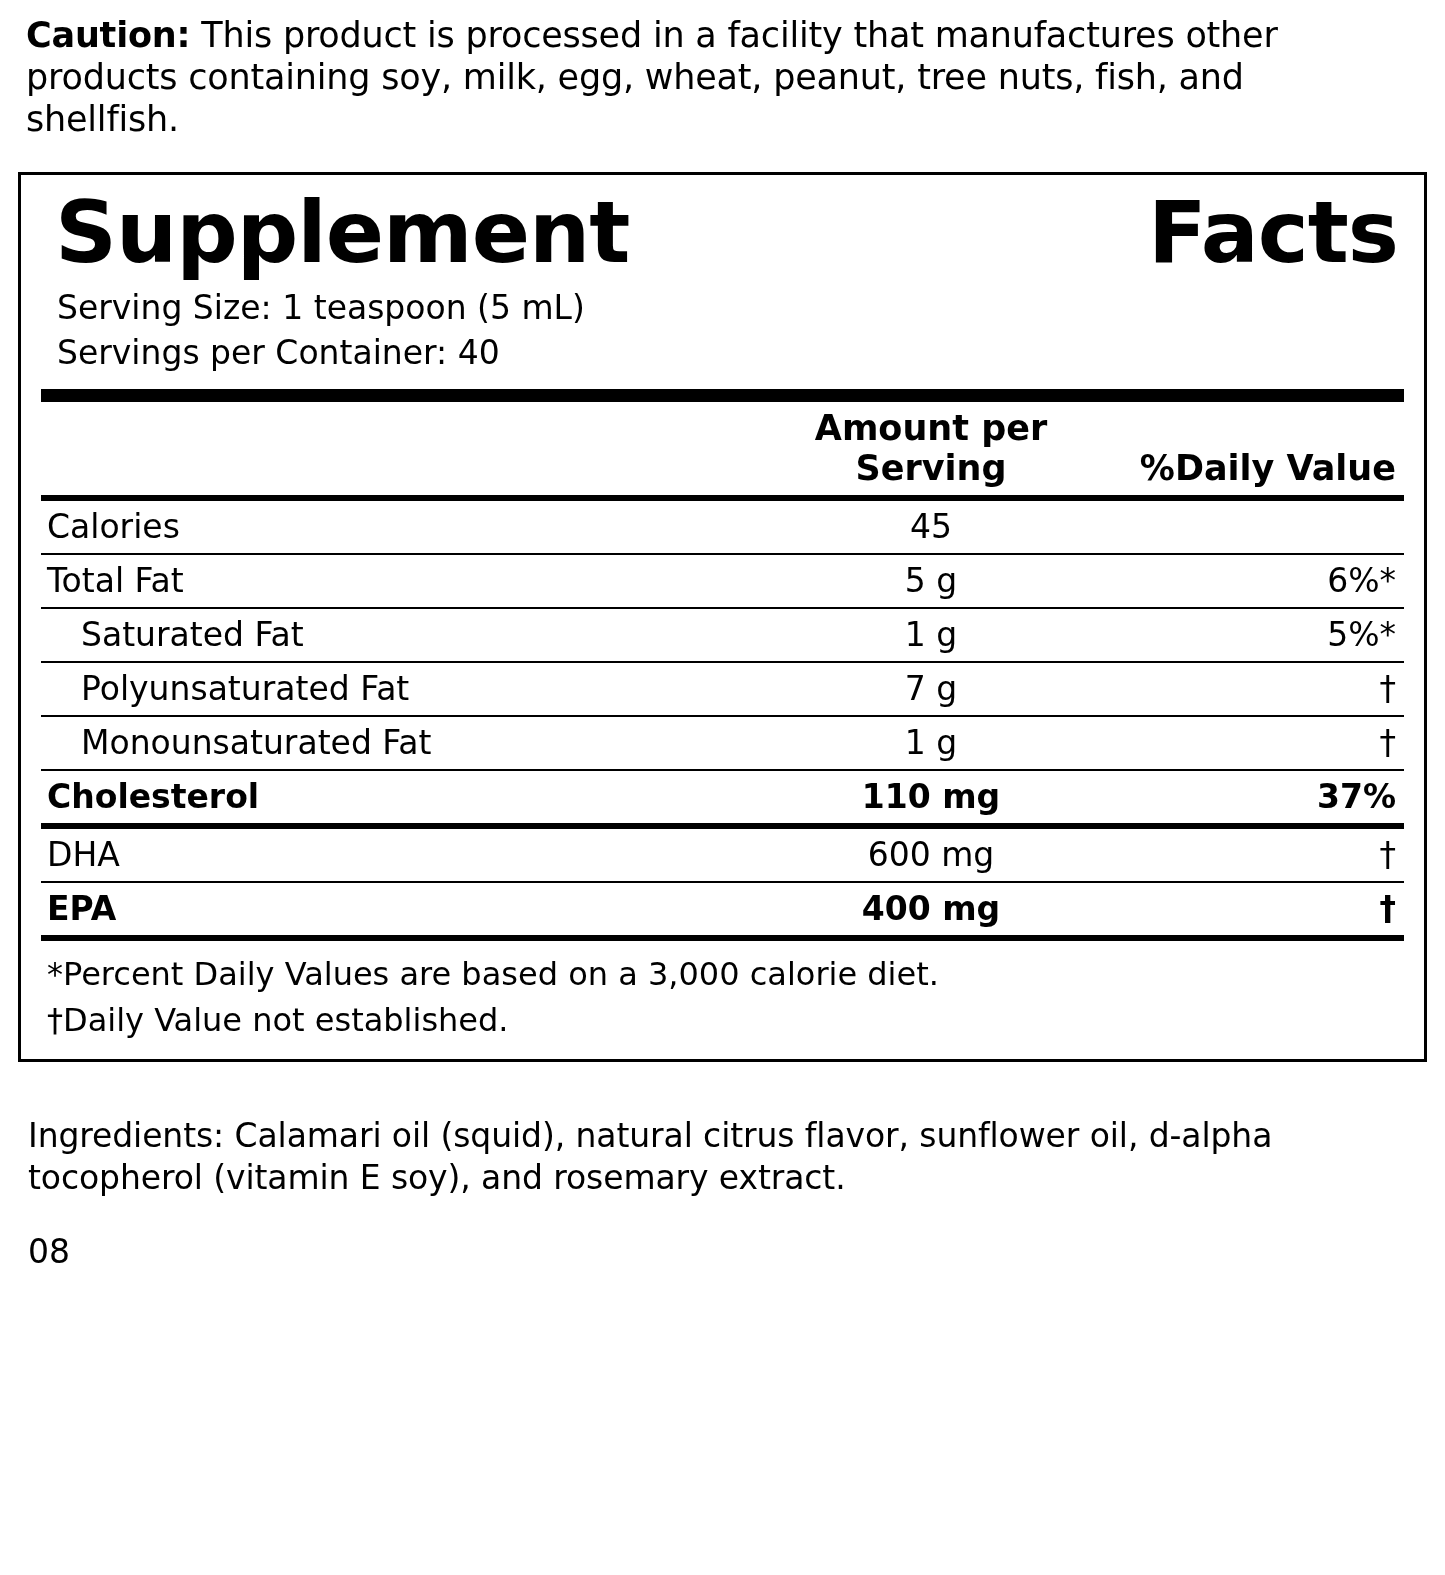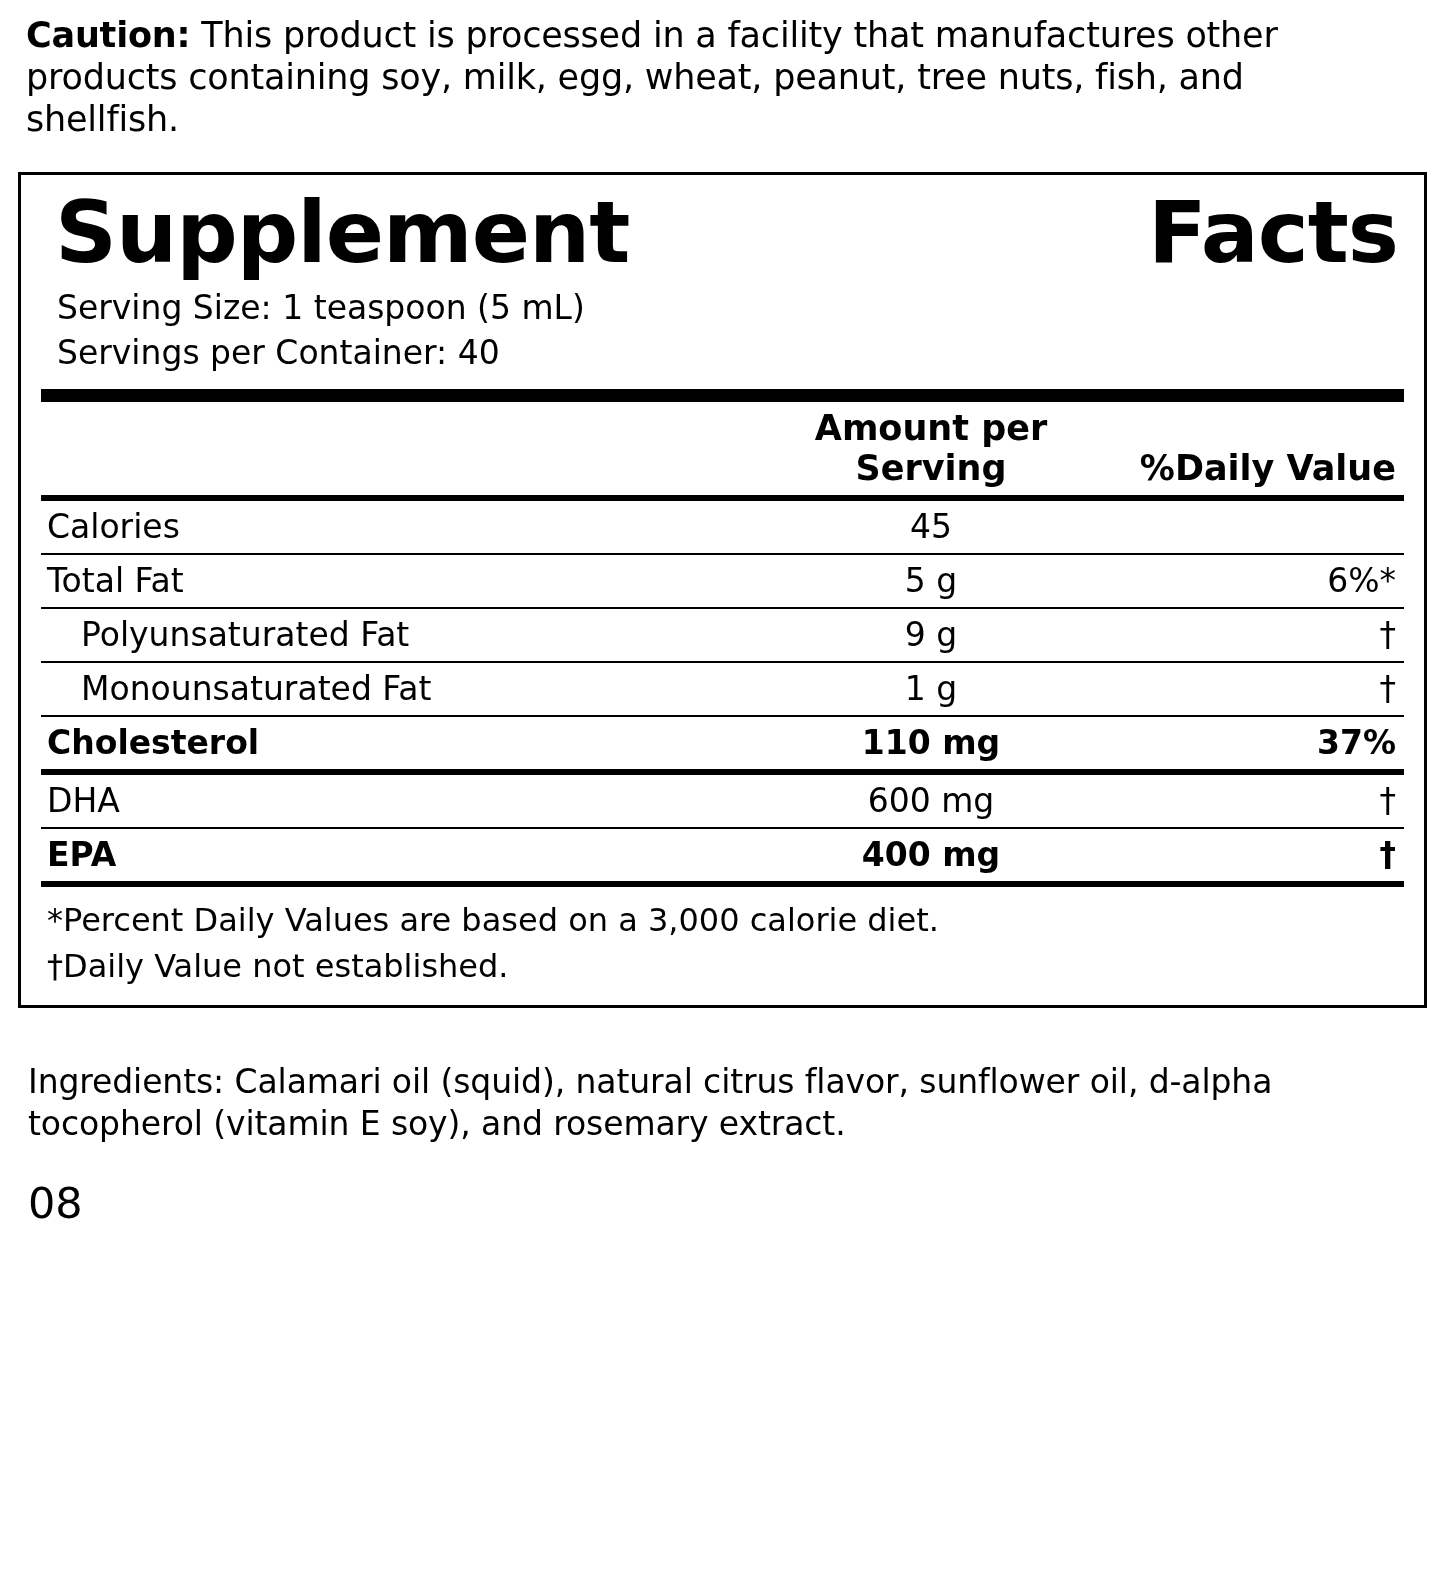--- a/index.html
+++ b/index.html
@@ -103,21 +103,21 @@
   }
 
   .ingredients {
     font-size: 33px;
     line-height: 1.26;
     padding: 22px 8px 0 10px;
     letter-spacing: -0.1px;
     margin-top: 31px;
   }
   .code {
-    font-size: 43px;
+    font-size: 33px;
     padding: 34px 0 0 10px;
   }
 </style>
 </head>
 <body>
 
 <div class="page">
 
   <div class="caution">
     <b>Caution:</b><span> This product is processed in a facility that manufactures other products containing soy, milk, egg, wheat, peanut, tree nuts, fish, and shellfish.</span>
@@ -153,22 +153,27 @@
         <td class="col-name">Calories</td>
         <td class="col-amount">45</td>
         <td class="col-dv"></td>
       </tr>
       <tr class="row">
         <td class="col-name">Total Fat</td>
         <td class="col-amount">5 g</td>
         <td class="col-dv">6%*</td>
       </tr>
       <tr class="row indent">
+        <td class="col-name">Saturated Fat</td>
+        <td class="col-amount">1 g</td>
+        <td class="col-dv">5%*</td>
+      </tr>
+      <tr class="row indent">
         <td class="col-name">Polyunsaturated Fat</td>
-        <td class="col-amount">9 g</td>
+        <td class="col-amount">7 g</td>
         <td class="col-dv">†</td>
       </tr>
       <tr class="row indent">
         <td class="col-name">Monounsaturated Fat</td>
         <td class="col-amount">1 g</td>
         <td class="col-dv">†</td>
       </tr>
       <tr class="row last">
         <td class="col-name">Cholesterol</td>
         <td class="col-amount">110 mg</td>

